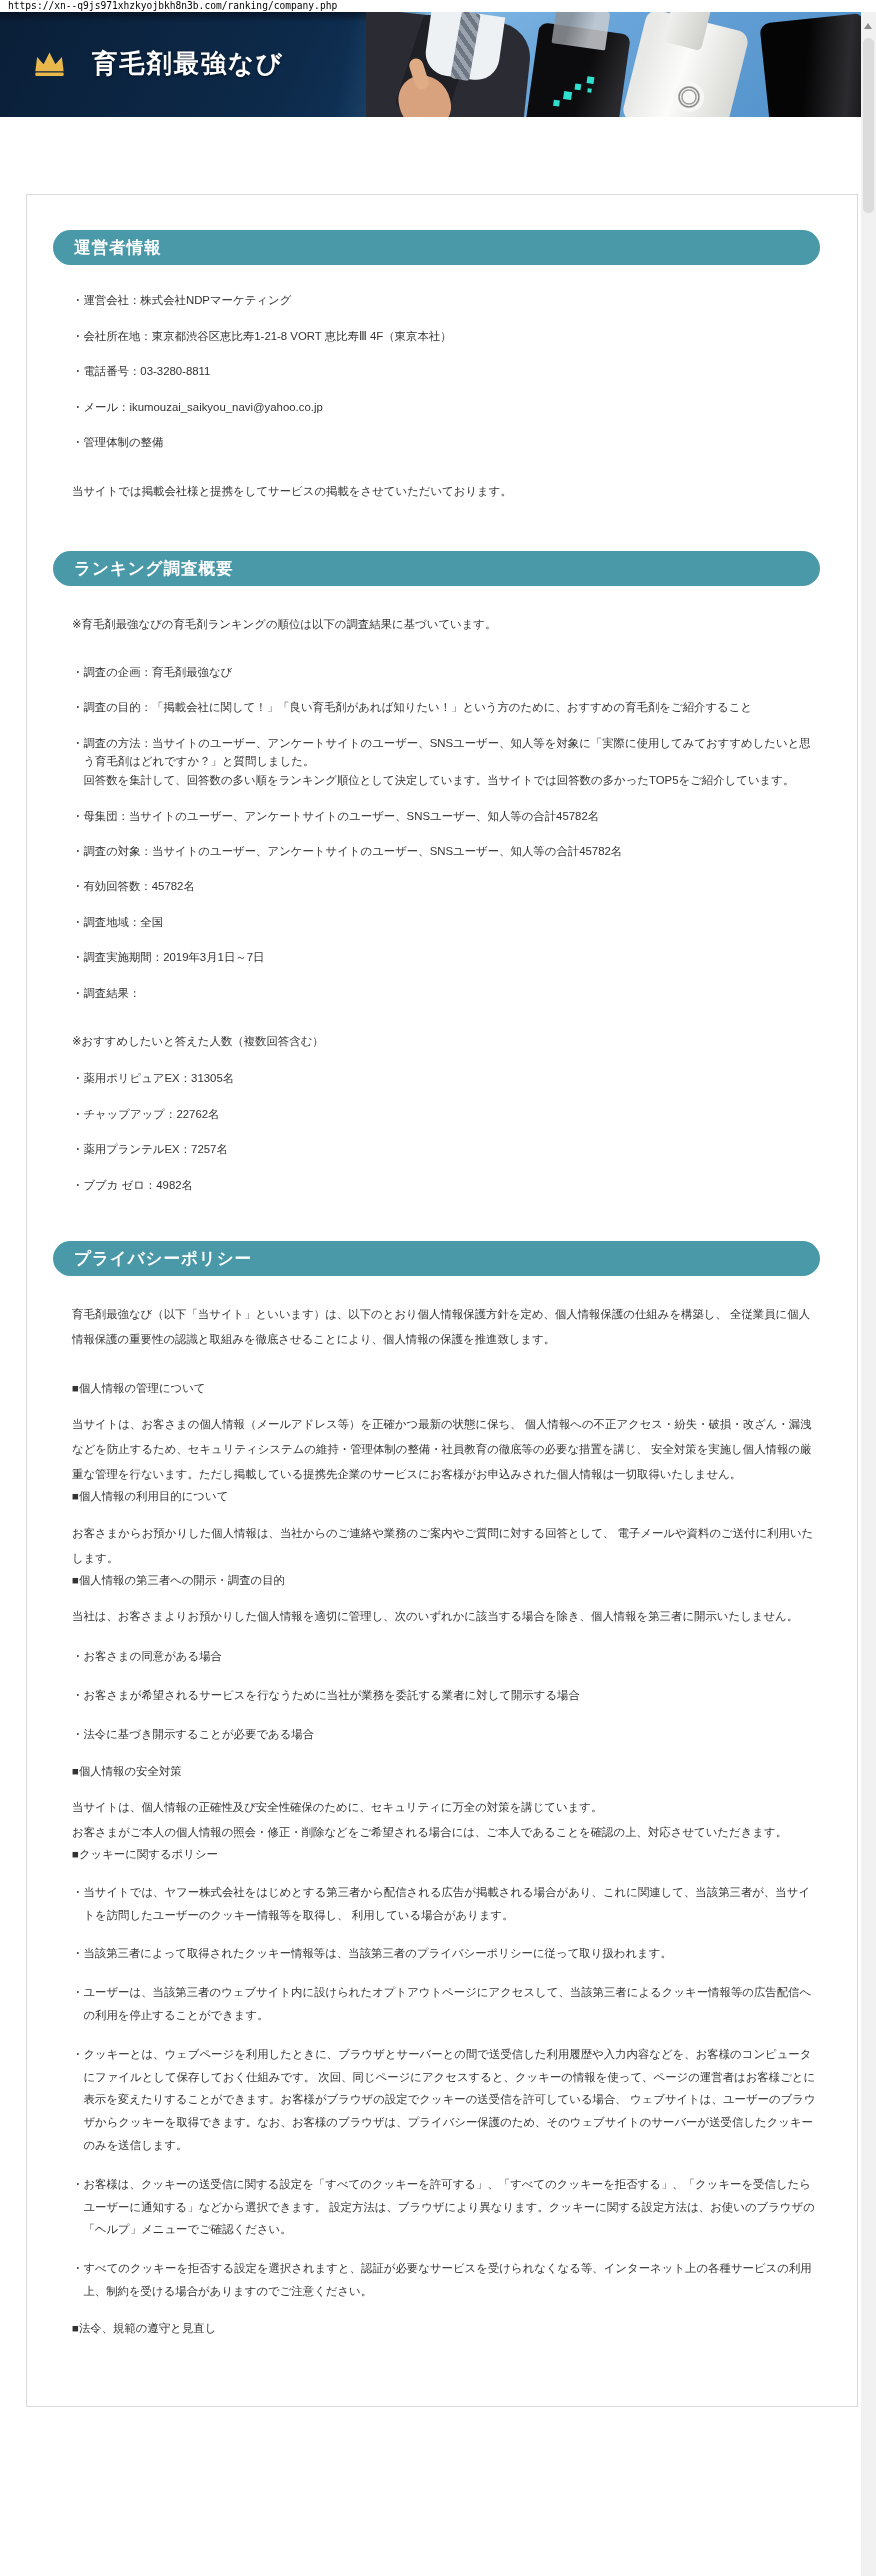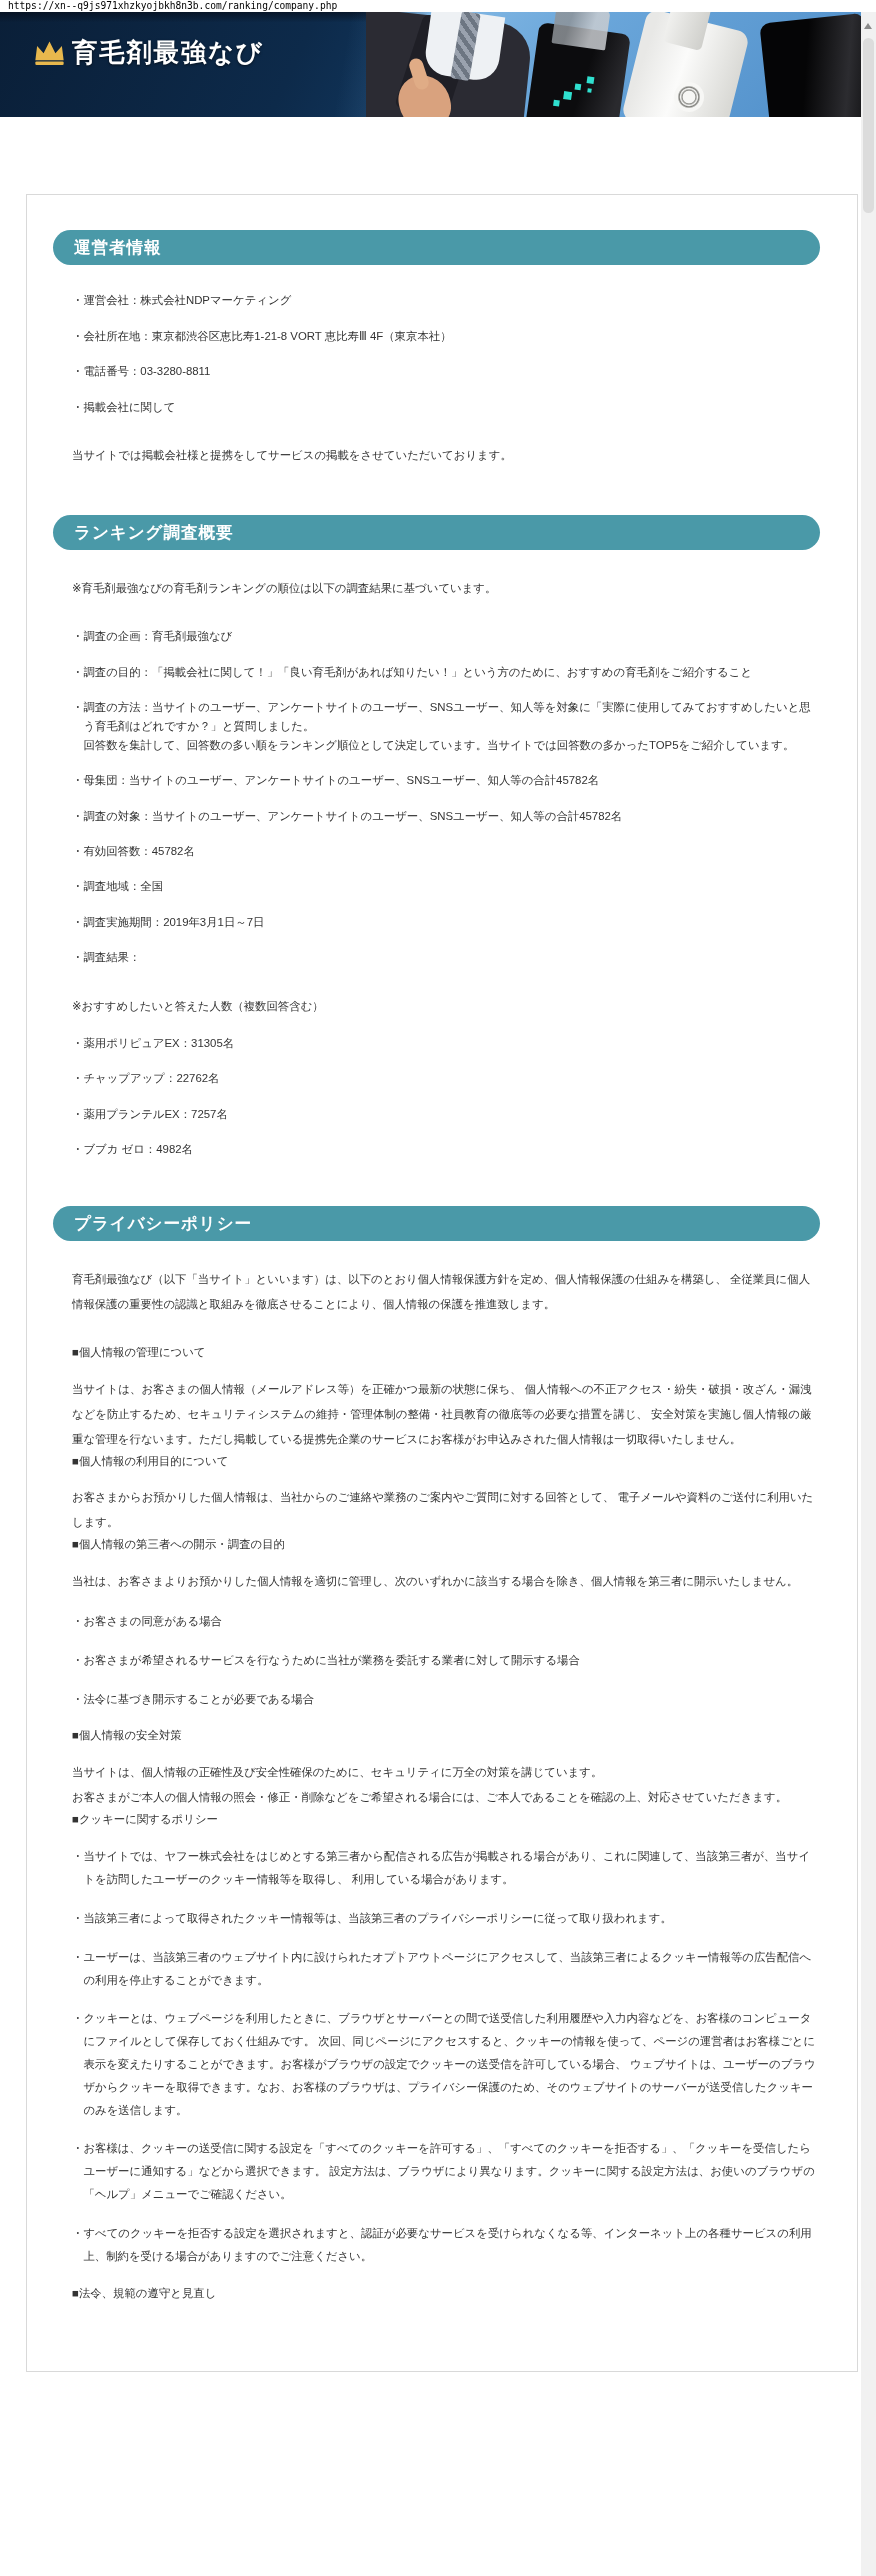--- a/index.html
+++ b/index.html
@@ -46,21 +46,21 @@
       linear-gradient(#2fe0cf,#2fe0cf) 30px 0/7px 7px no-repeat,
       linear-gradient(#2fe0cf,#2fe0cf) 19px 8.8px/6.1px 6.1px no-repeat,
       linear-gradient(#2fe0cf,#2fe0cf) 32px 12.3px/4.4px 4.4px no-repeat,
       linear-gradient(#2fe0cf,#2fe0cf) 8.8px 17.5px/8px 8px no-repeat,
       linear-gradient(#2fe0cf,#2fe0cf) 0 28px/6.1px 6.1px no-repeat; }
   .bottle-white { left:267px; top:7px; width:105px; height:114px; background:linear-gradient(95deg,#e8e8e6 10%,#fbfbfa 45%,#d9d9d5 95%); transform:rotate(14deg); border-radius:12.3px; }
   .nozzle-white { left:302px; top:-12.3px; width:39px; height:47px; background:linear-gradient(95deg,#f2f2f0,#cfcfcb); transform:rotate(14deg); border-radius:5.3px; }
   .swirl { left:308px; top:70px; width:30px; height:30px; border-radius:50%; background:
       radial-gradient(circle at 50% 50%, #f7f7f5 28%, #8d8d89 32%, #f7f7f5 40%, #7c7c78 46%, #f7f7f5 54%); transform:rotate(14deg); }
   .bottle-right { left:399px; top:5.3px; width:105px; height:114px; background:linear-gradient(100deg,#050506 40%,#2c2c30 75%,#101012 95%); transform:rotate(-6deg); border-radius:10.5px; }
-  .logo-row { position:absolute; left:33px; top:24px; display:flex; align-items:center; gap:6px; }
+  .logo-row { position:absolute; left:33px; top:35px; display:flex; align-items:center; gap:26px; }
   .logo-title { color:#fff; font-size:25.4px; font-weight:bold; letter-spacing:1.8px;
     text-shadow:0 0.9px 2.6px rgba(0,0,0,.6); }
   
   .scrollbar { position:absolute; top:12.3px; right:0; width:15px; height:2564px; background:#f1f1f1; }
   .sb-up { position:absolute; top:10.5px; left:2.6px; width:0; height:0;
     border-left:4.4px solid transparent; border-right:4.4px solid transparent; border-bottom:6.1px solid #8a8a8a; }
   .sb-thumb { position:absolute; top:26px; left:1.8px; width:11.4px; height:175px; background:#dcdcdc; border-radius:5.3px; }
   
   .page-box {
     margin:77px 0 0 26px; width:832px; background:#fff;
@@ -128,21 +128,22 @@
 
 <div class="page-box">
 
   <div class="section">
     <div class="sec-heading">運営者情報</div>
     <div class="sec-body">
       <ul class="plain-list">
           <li>・運営会社：株式会社NDPマーケティング</li>
           <li>・会社所在地：東京都渋谷区恵比寿1-21-8 VORT 恵比寿Ⅲ 4F（東京本社）</li>
           <li>・電話番号：03-3280-8811</li>
-          <li>・掲載会社に関して</li>
+          <li>・メール：ikumouzai_saikyou_navi@yahoo.co.jp</li>
+          <li>・管理体制の整備</li>
         </ul>
       <p class="note">当サイトでは掲載会社様と提携をしてサービスの掲載をさせていただいております。</p>
     </div>
   </div>
 
   <div class="section">
     <div class="sec-heading">ランキング調査概要</div>
     <div class="sec-body">
       <p class="intro">※育毛剤最強なびの育毛剤ランキングの順位は以下の調査結果に基づいています。</p>
       <ul class="plain-list">

